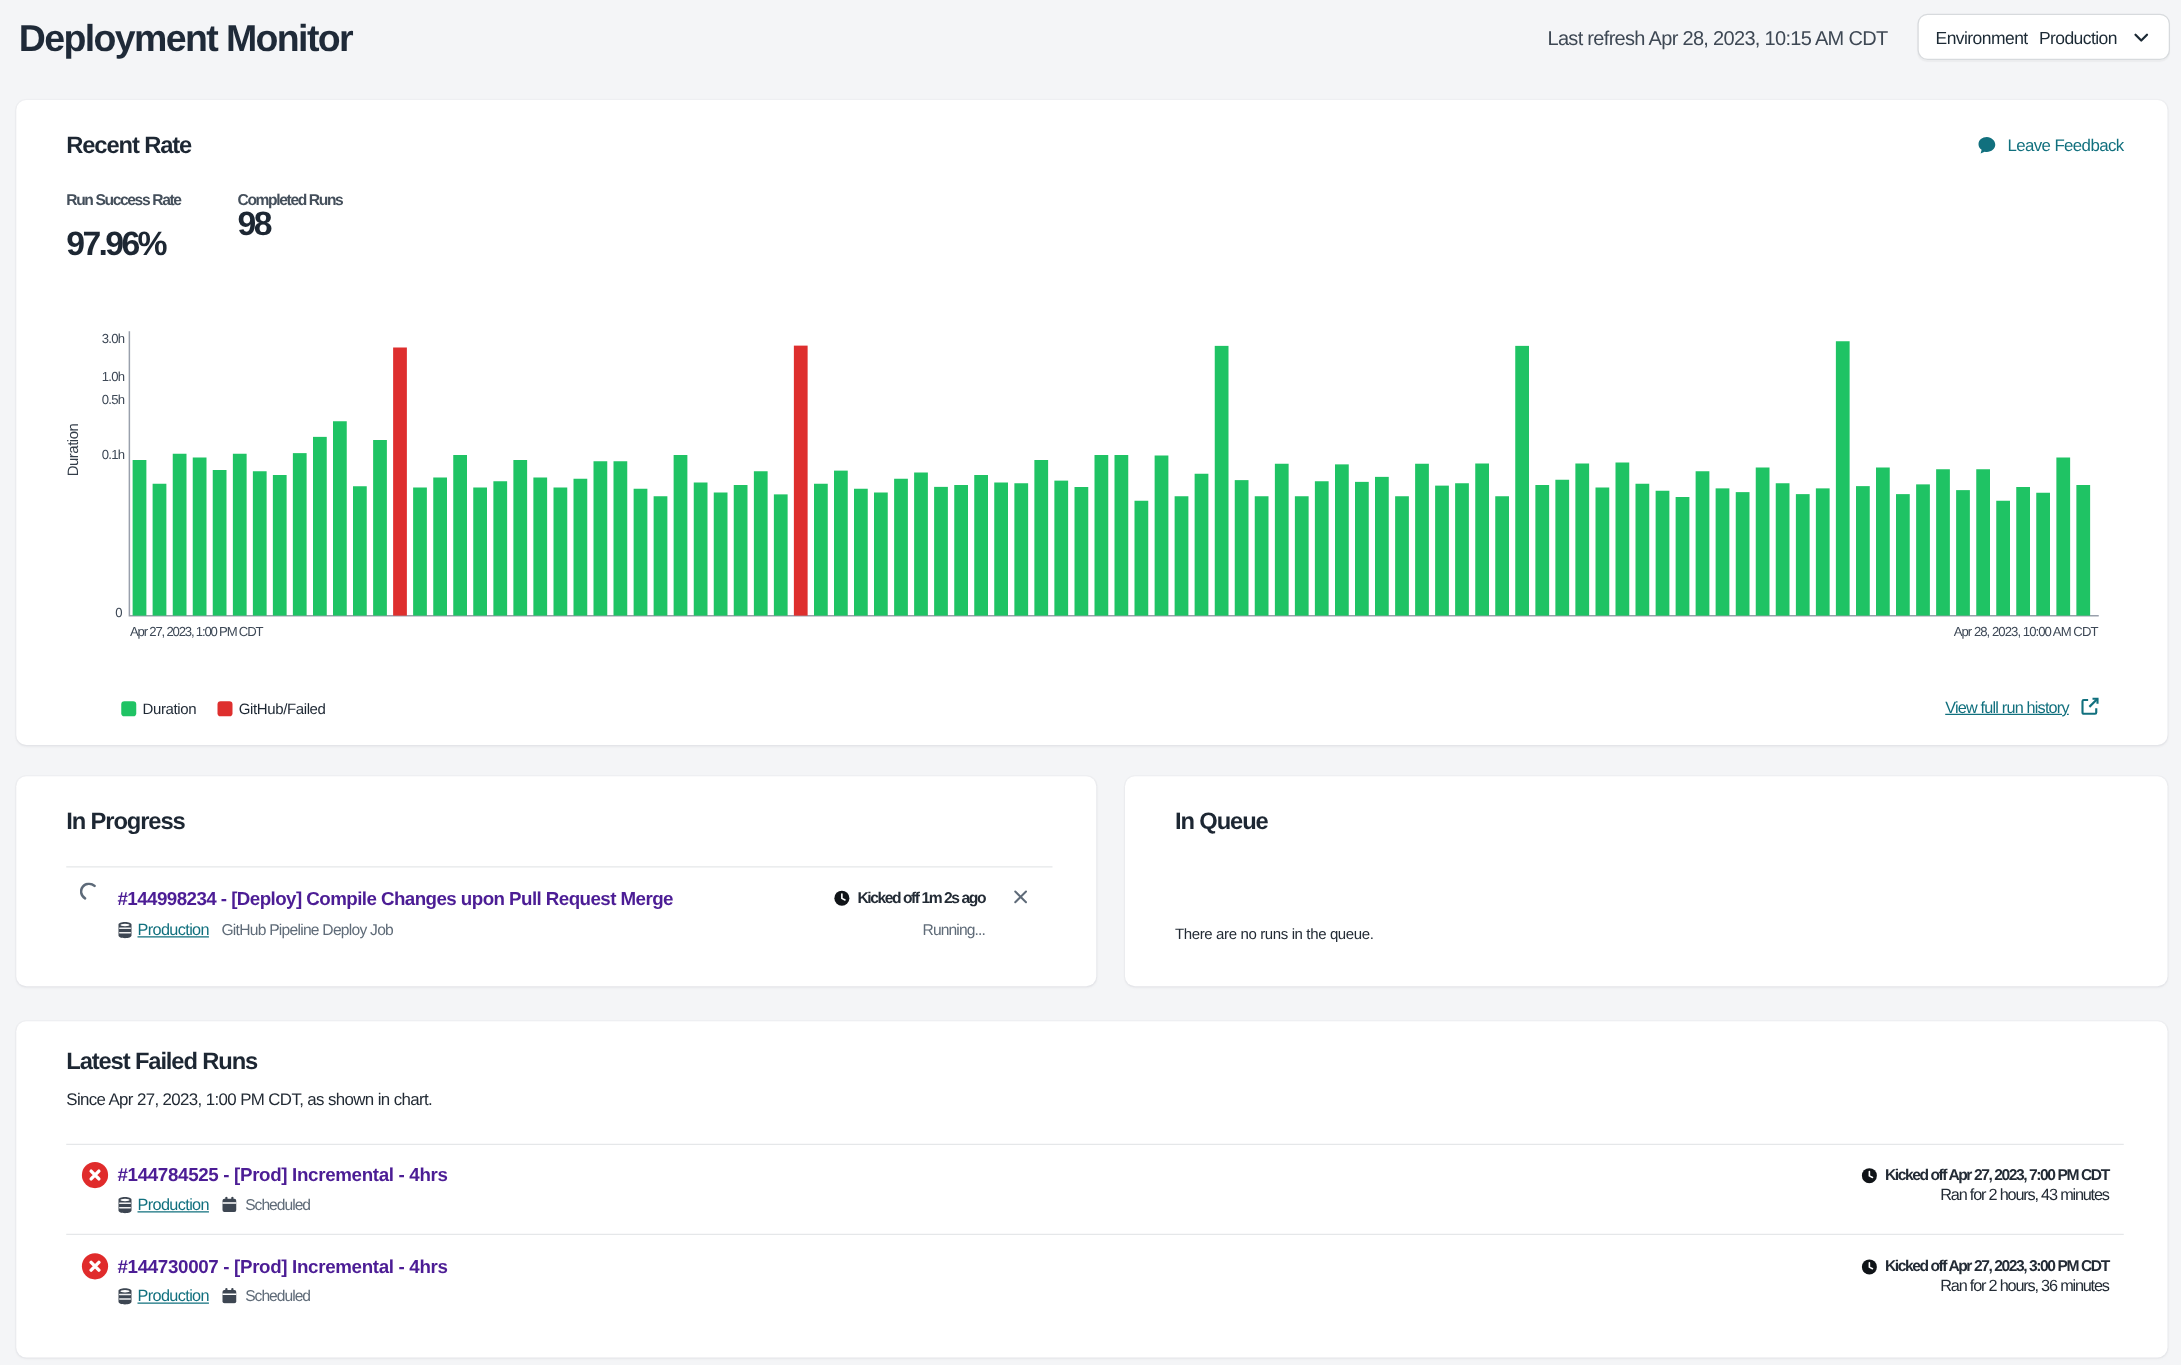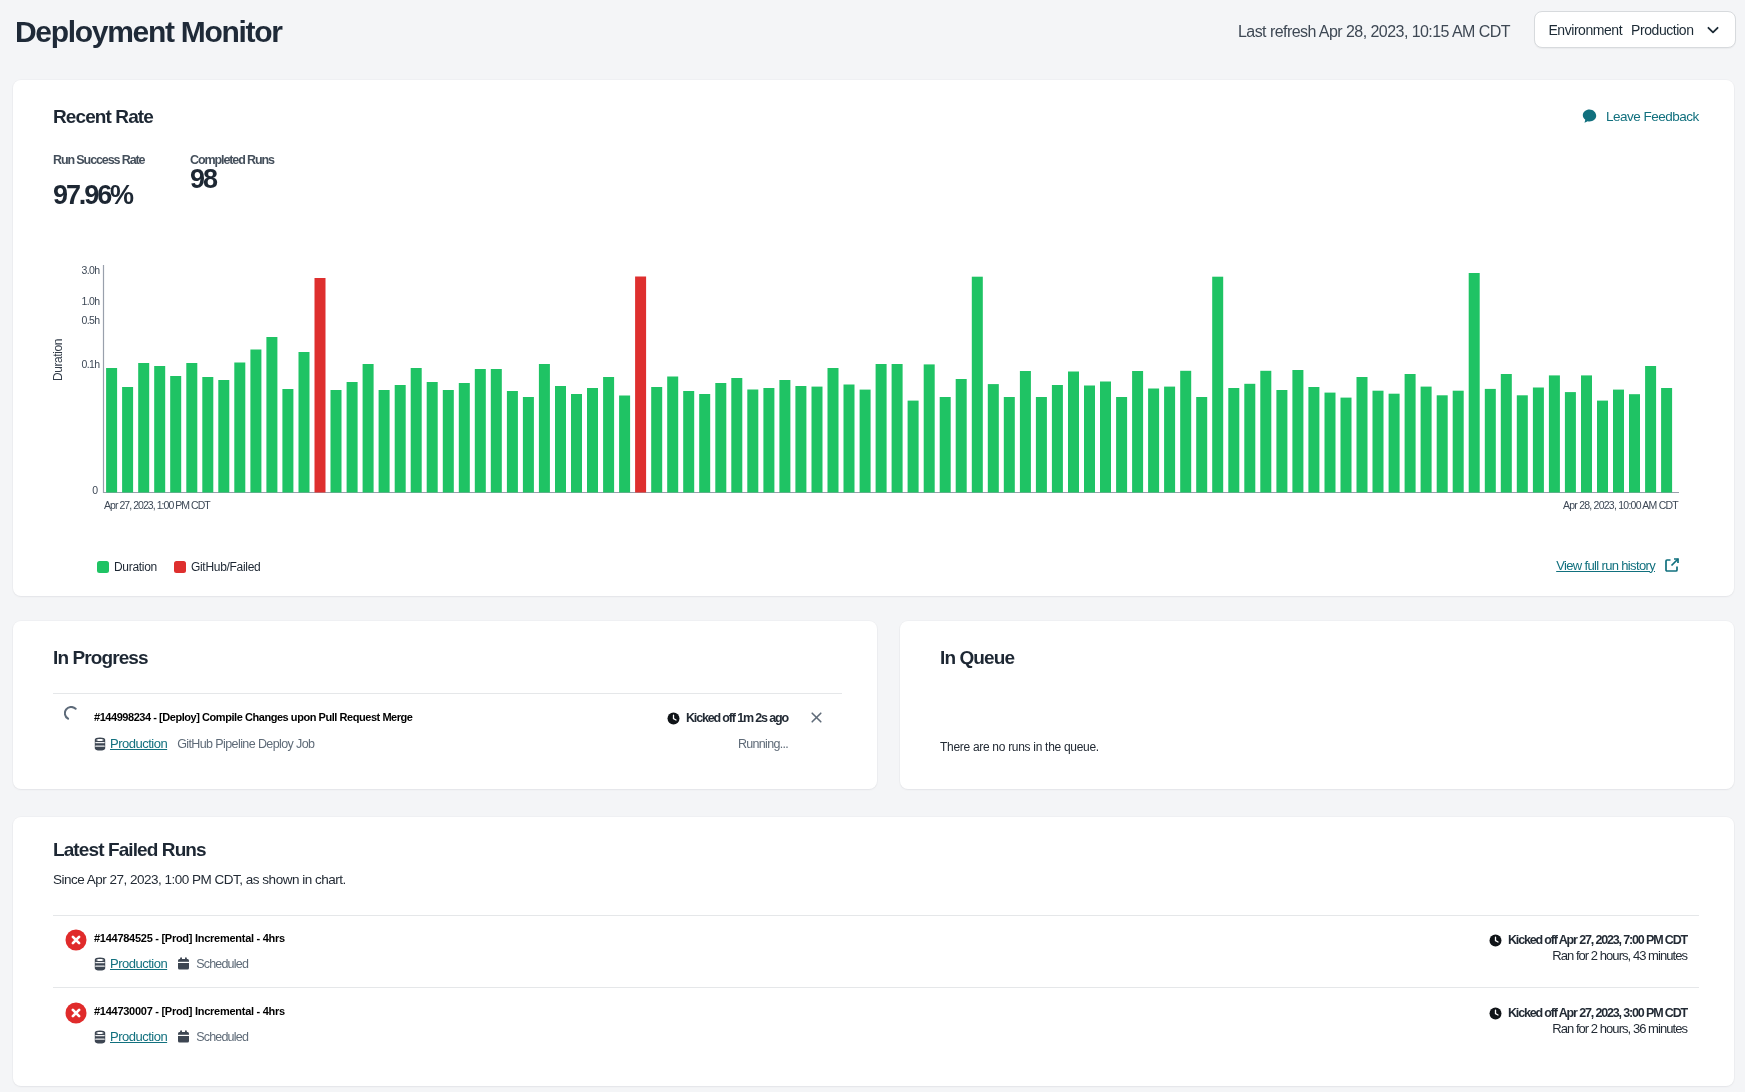--- a/index.html
+++ b/index.html
@@ -1,21 +1,21 @@
 <!DOCTYPE html>
 <html><head><meta charset="utf-8">
 <style>
 * { margin:0; padding:0; box-sizing:border-box; }
 html,body { width:1745px; height:1092px; background:#f4f5f7; font-family:"Liberation Sans", sans-serif; position:relative; overflow:hidden; }
 .abs { position:absolute; }
 .card { position:absolute; background:#fff; border-radius:8px; box-shadow:0 1px 2px rgba(16,24,32,0.05), 0 0 0 1px rgba(16,24,32,0.02); }
 .cardtitle { font-size:19px; font-weight:bold; color:#1d2733; letter-spacing:-0.9px; }
 .teal { color:#11707e; }
 .gray { color:#5f6b78; }
-.runtitle { font-size:11px; font-weight:bold; color:#000000; letter-spacing:-0.45px; }
+.runtitle { font-size:15px; font-weight:bold; color:#4c1d95; letter-spacing:-0.45px; }
 .statlabel { font-size:12.5px; font-weight:bold; color:#444f5b; letter-spacing:-1.1px; }
 .statnum { font-size:27px; font-weight:bold; color:#1d2733; letter-spacing:-2.1px; }
 .kicked { font-size:12.5px; font-weight:bold; color:#232b35; letter-spacing:-1.15px; }
 .divider { position:absolute; height:1px; background:#e5e7e9; }
 a { text-decoration:underline; }
 </style></head>
 <body>
 <div class="abs" style="left:15px; top:15px; font-size:30px; font-weight:bold; color:#1f2a38; letter-spacing:-1.3px;">Deployment Monitor</div>
 <div class="abs" style="top:23px; right:235px; font-size:16px; letter-spacing:-0.55px; color:#3e4854;">Last refresh Apr 28, 2023, 10:15 AM CDT</div>
 <div class="abs" style="left:1534px; top:11px; width:202px; height:37px; background:#fff; border:1px solid #d7dadd; border-radius:8px; display:flex; align-items:center; justify-content:center; font-size:14px; letter-spacing:-0.45px; color:#1c2a35; box-shadow:0 1px 1px rgba(16,24,32,0.04);">

